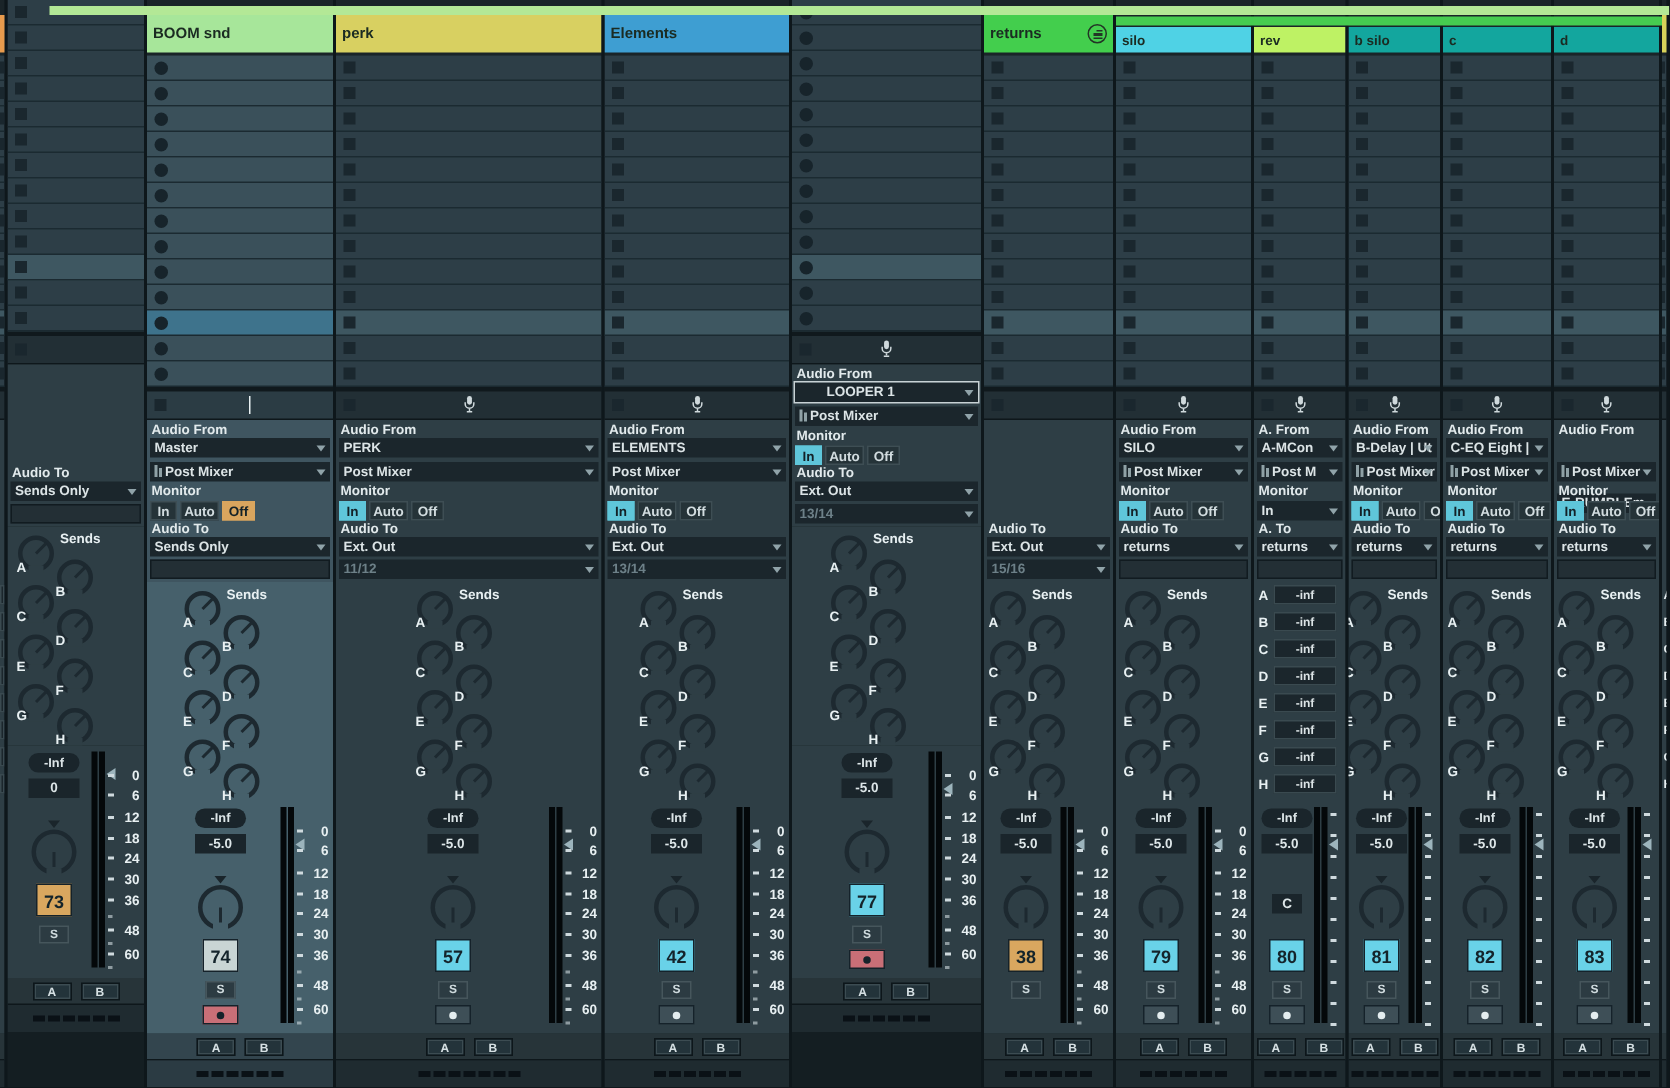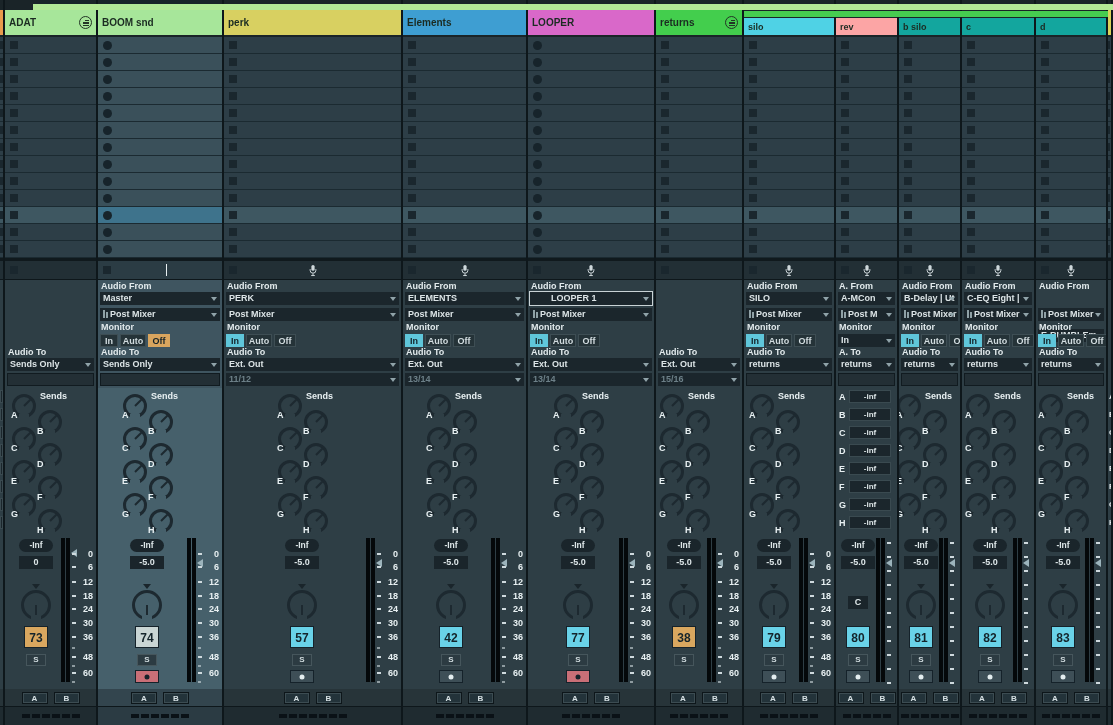--- a/index.html
+++ b/index.html
@@ -141,30 +141,20 @@
           <div class="srow-box" style="left: auto; right: 0px; width: 3px; top: 74px;"></div>
           <div class="srow-box" style="left: auto; right: 0px; width: 3px; top: 92px;"></div>
           <div class="srow-box" style="left: auto; right: 0px; width: 3px; top: 110px;"></div>
           <div class="srow-box" style="left: auto; right: 0px; width: 3px; top: 128px;"></div>
         </div>
         <div class="mixer" style="background: rgb(46, 62, 69);"></div>
         <div class="ab" style="background: rgb(39, 52, 57);"></div>
         <div class="dashrow" style="background: rgb(31, 43, 48);"></div>
       </div>
       <div class="col" style="width: 93px;">
-        <div class="hzone">
-          <div class="thead" style="top: 10px; height: 25px; background: rgb(167, 230, 154);">
-            <div class="tname" style="font-size: 10px;">ADAT</div>
-            <div class="gicon">
-              <i></i>
-              <i></i>
-              <i></i>
-            </div>
-          </div>
-        </div>
         <div class="slots">
           <div class="slot" style="background: rgb(45, 62, 71);">
             <div class="sq"></div>
           </div>
           <div class="slot" style="background: rgb(45, 62, 71);">
             <div class="sq"></div>
           </div>
           <div class="slot" style="background: rgb(45, 62, 71);">
             <div class="sq"></div>
           </div>
@@ -780,25 +770,20 @@
         <div class="dashrow" style="background: rgb(31, 43, 48);">
           <div class="dash"></div>
           <div class="dash"></div>
           <div class="dash"></div>
           <div class="dash"></div>
           <div class="dash"></div>
           <div class="dash"></div>
         </div>
       </div>
       <div class="col" style="width: 128px;">
-        <div class="hzone">
-          <div class="thead" style="top: 10px; height: 25px; background: rgb(217, 104, 201);">
-            <div class="tname" style="font-size: 10px;">LOOPER</div>
-          </div>
-        </div>
         <div class="slots">
           <div class="slot" style="background: rgb(45, 62, 71);">
             <div class="ci"></div>
           </div>
           <div class="slot" style="background: rgb(45, 62, 71);">
             <div class="ci"></div>
           </div>
           <div class="slot" style="background: rgb(45, 62, 71);">
             <div class="ci"></div>
           </div>
@@ -1260,21 +1245,21 @@
           <div class="dash"></div>
           <div class="dash"></div>
           <div class="dash"></div>
           <div class="dash"></div>
           <div class="dash"></div>
           <div class="dash"></div>
         </div>
       </div>
       <div class="col" style="width: 63px;">
         <div class="hzone">
-          <div class="thead" style="top: 18px; height: 17px; background: #fca5a5;">
+          <div class="thead" style="top: 18px; height: 17px; background: #bef264;">
             <div class="tname" style="font-size: 9px;">rev</div>
           </div>
         </div>
         <div class="slots">
           <div class="slot" style="background: rgb(45, 62, 71);">
             <div class="sq"></div>
           </div>
           <div class="slot" style="background: rgb(45, 62, 71);">
             <div class="sq"></div>
           </div>

